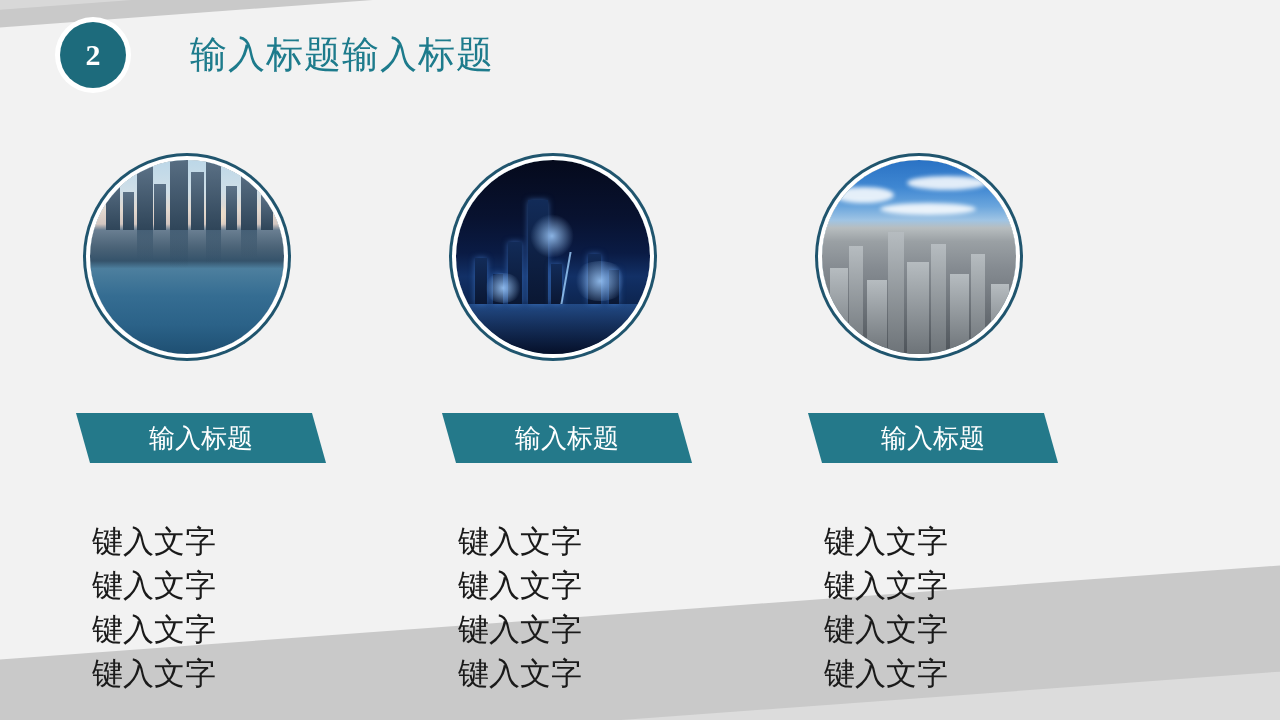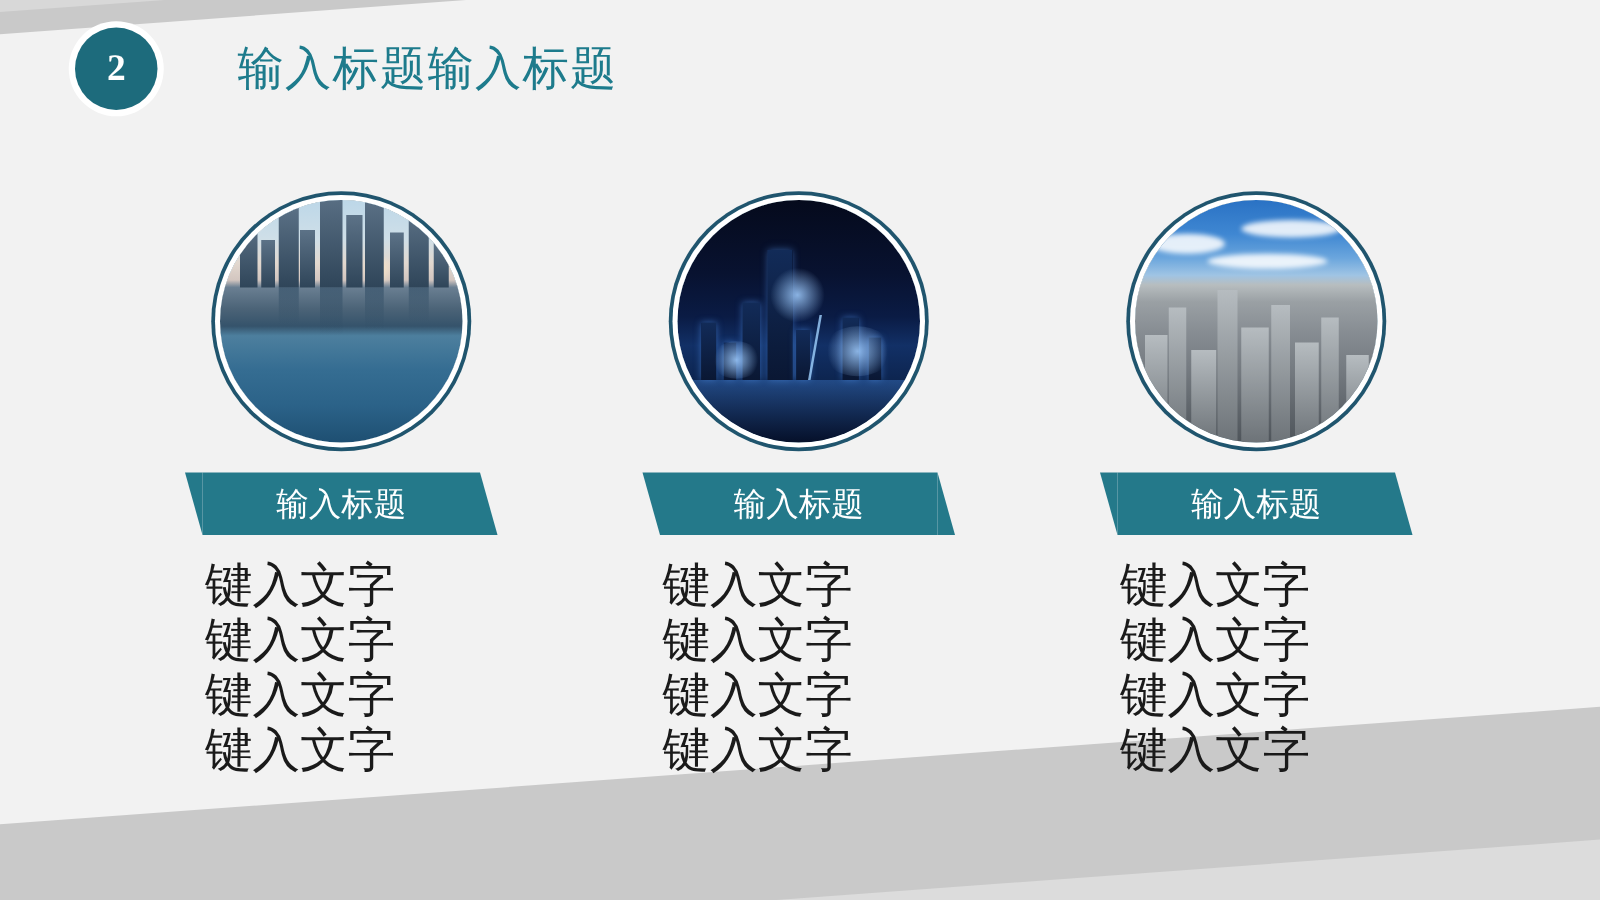--- a/index.html
+++ b/index.html
@@ -100,22 +100,22 @@
     position: absolute;
     top: 160px;
     left: 0;
     width: 1280px;
     display: flex;
   }
   .col {
     width: 366px;
     display: flex;
     flex-direction: column;
-    align-items: center;
-    position: relative;
+    position: relative;
+    gap: 35px;
   }
   .col-1 { margin-left: 90px; }
   .col-2 { margin-left: 0px; }
   .col-3 { margin-left: 0px; }
 
   
   .photo-wrap {
     width: 194px;
     height: 194px;
     border-radius: 50%;
@@ -242,24 +242,24 @@
 
   
   .lines {
     margin-top: 22px;
     text-align: left;
     width: 222px;
     padding-left: 2px;
     box-sizing: border-box;
   }
   .line {
-    font-size: 38px;
+    font-size: 31px;
     line-height: 44px;
     color: #1a1a1a;
-    font-family: Liberation Mono, monospace;
+    font-family: Liberation Serif, serif;
     white-space: nowrap;
   }
 </style>
 </head>
 <body>
 
 <div class="deco-top"></div>
 <div class="deco-top2"></div>
 <div class="deco-bottom"></div>
 <div class="deco-bottom2"></div>

